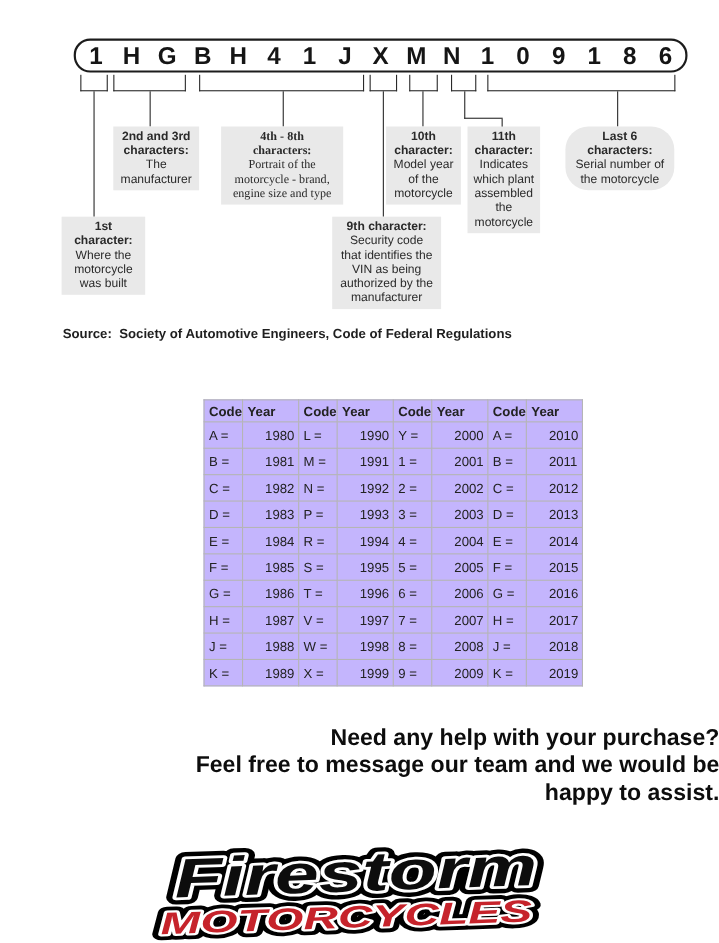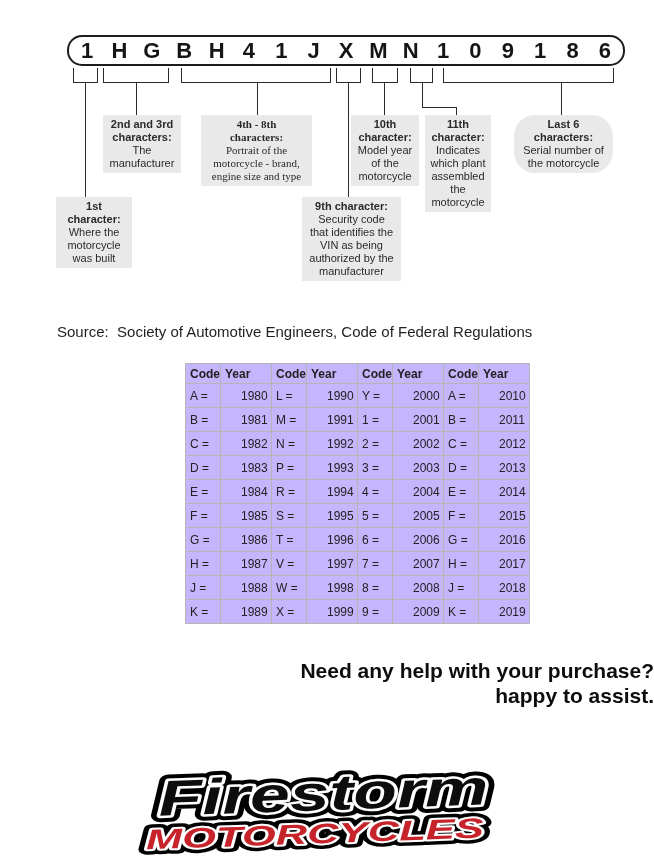--- a/index.html
+++ b/index.html
@@ -32,21 +32,21 @@
   }
   .callout .b{font-weight:bold;}
   #co-c1 {left:56px; top:197px;width:72px;}
   #co-c23{left:103px;top:115px;width:74px;}
   #co-c48{left:201px;top:115px;width:107px;font-family:Liberation Serif, serif;}
   #co-c9 {left:302px;top:197px;width:95px;}
   #co-c10{left:351px;top:115px;width:64px;}
   #co-c11{left:425px;top:115px;width:62px;}
   #co-l6 {left:514px;top:115px;width:95px;border-radius:21px;}
   
-  .source-note{position:absolute;left:57px;top:308px;font-size:15px;color:#1f1f1f;white-space:pre-wrap;}
+  .source-note{position:absolute;left:57px;top:284px;font-size:12px;color:#1f1f1f;white-space:pre-wrap;font-weight:bold;}
   
   .year-table{
     position:absolute;left:185px;top:363px;border-collapse:collapse;
     font-size:12px;color:#222;background:#c4b5fd;
   }
   .year-table th,.year-table td{
     border:1px solid #b5b5b5;width:30px;max-width:30px;
     padding:0 0 0 4px;text-align:left;white-space:nowrap;
   }
   .year-table th{font-weight:bold;height:19px;}
@@ -268,20 +268,21 @@
         <td>9 =</td>
         <td class="yr">2009</td>
         <td>K =</td>
         <td class="yr">2019</td>
       </tr>
     </tbody>
 </table>
 
 <div class="help-block" id="helpBlock">
     <div>Need any help with your purchase?</div>
+    <div>Feel free to message our team and we would be</div>
     <div>happy to assist.</div>
   </div>
 
 <div class="logo-wrap">
   <svg width="400" height="100" viewBox="0 0 400 100">
     <g font-family="Liberation Sans, sans-serif" font-weight="bold" font-style="italic" stroke-linejoin="round">
 
       <text x="32" y="52" font-size="50" textLength="330" lengthAdjust="spacingAndGlyphs" stroke="#000000" stroke-width="13" fill="#000000">Firestorm</text>
 
       <text x="18" y="85" font-size="28" textLength="338" lengthAdjust="spacingAndGlyphs" stroke="#000000" stroke-width="11" fill="#000000">MOTORCYCLES</text>

